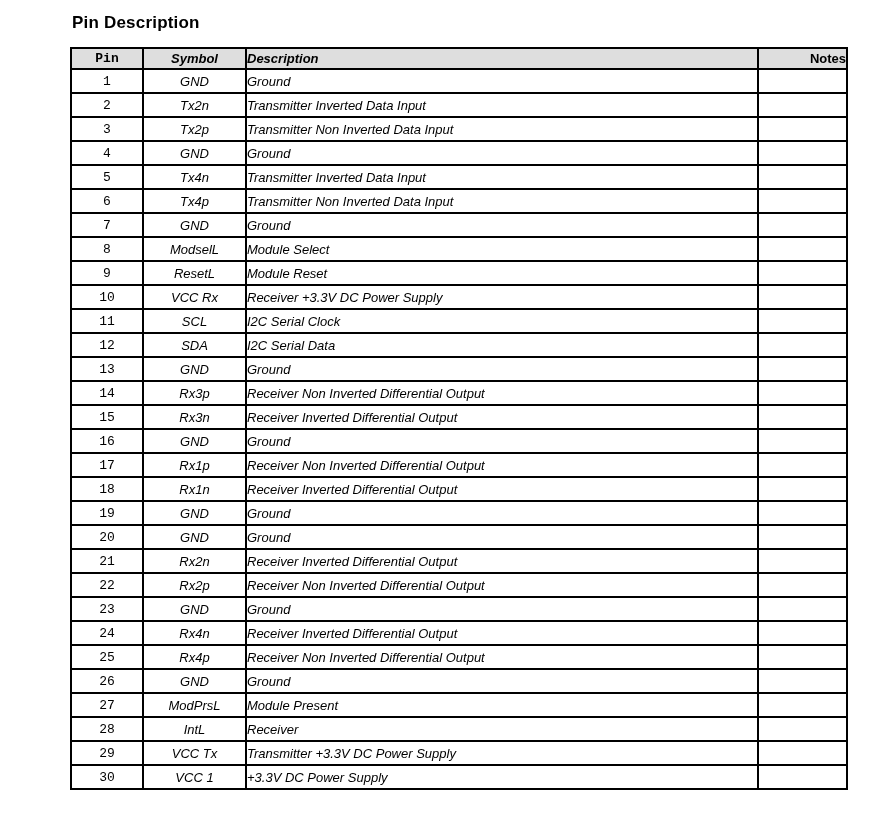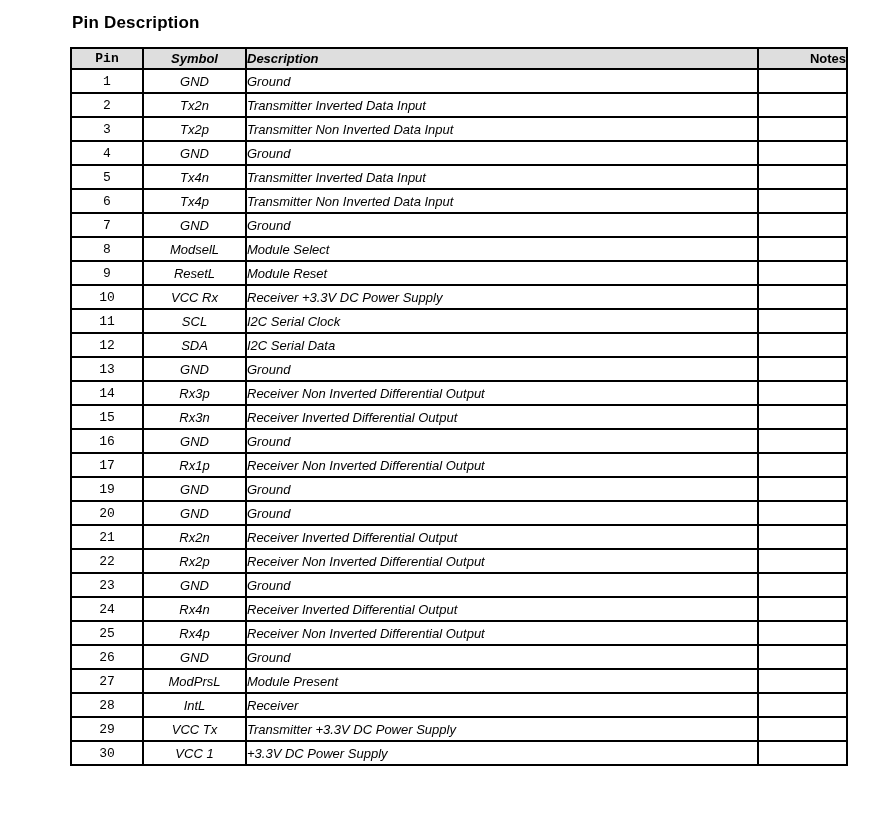--- a/index.html
+++ b/index.html
@@ -177,20 +177,26 @@
           <td class="col-description">Ground</td>
           <td class="col-notes"></td>
         </tr>
         <tr>
           <td class="col-pin">17</td>
           <td class="col-symbol">Rx1p</td>
           <td class="col-description">Receiver Non Inverted Differential Output</td>
           <td class="col-notes"></td>
         </tr>
         <tr>
+          <td class="col-pin">18</td>
+          <td class="col-symbol">Rx1n</td>
+          <td class="col-description">Receiver Inverted Differential Output</td>
+          <td class="col-notes"></td>
+        </tr>
+        <tr>
           <td class="col-pin">19</td>
           <td class="col-symbol">GND</td>
           <td class="col-description">Ground</td>
           <td class="col-notes"></td>
         </tr>
         <tr>
           <td class="col-pin">20</td>
           <td class="col-symbol">GND</td>
           <td class="col-description">Ground</td>
           <td class="col-notes"></td>

